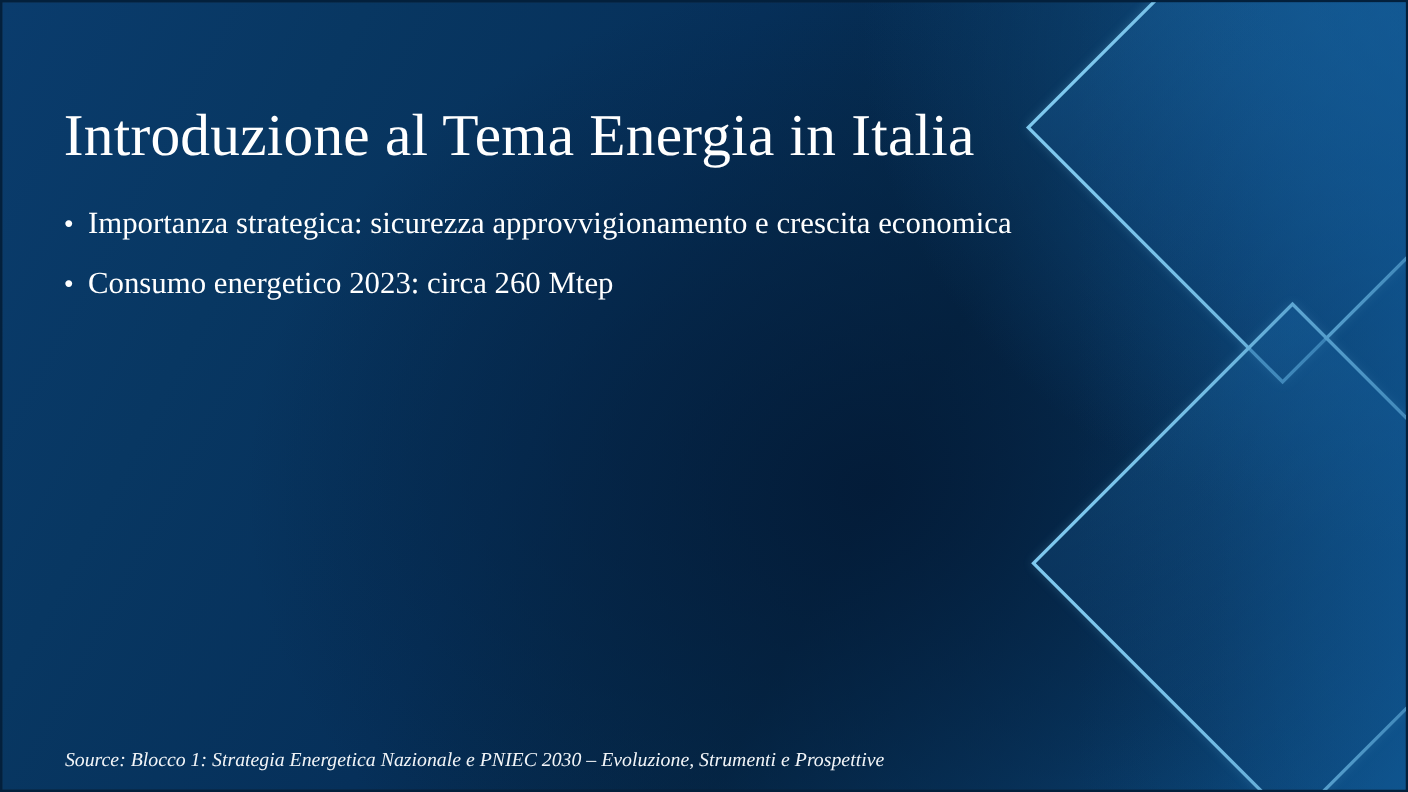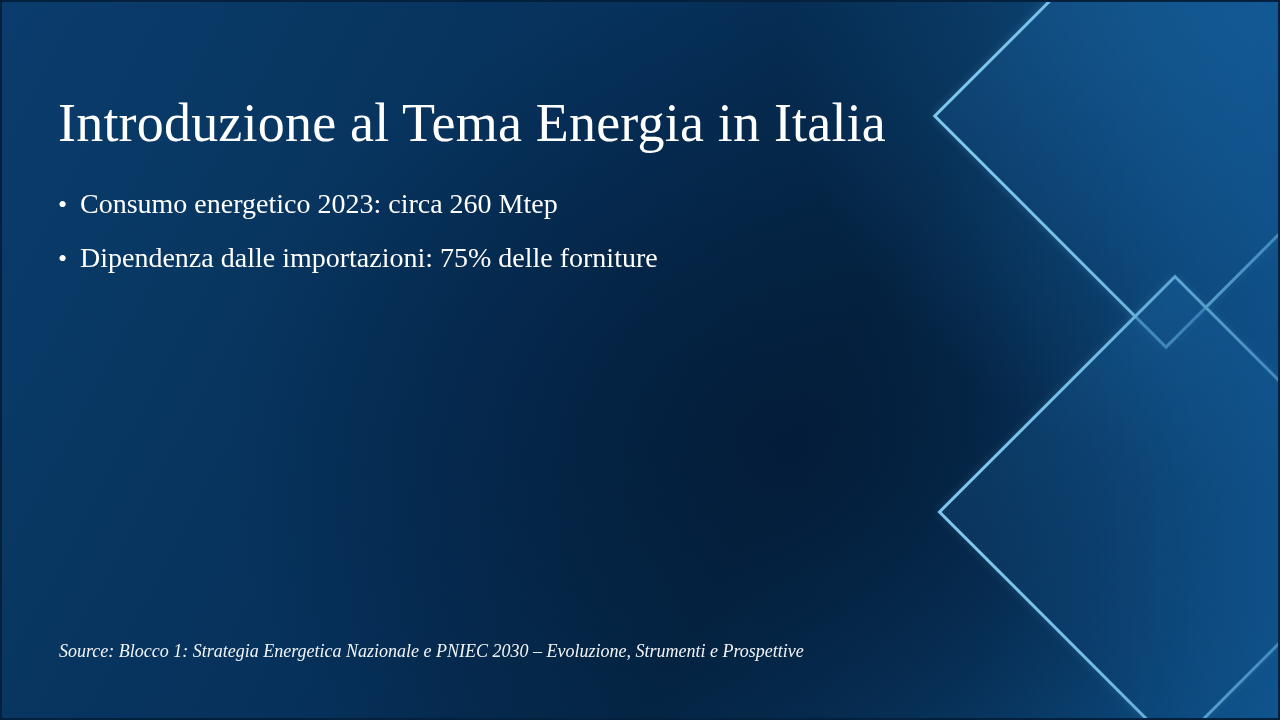--- a/index.html
+++ b/index.html
@@ -103,21 +103,21 @@
     width: 22px;
     color: #ffffff;
     font-size: 26px;
   }
   .bullet-text {
     display: inline;
   }
   .source-note {
     position: absolute;
     left: 57px;
-    top: 639px;
+    top: 678px;
     color: #f2f5f8;
     font-size: 18px;
     font-style: italic;
     line-height: 1.2;
     white-space: nowrap;
   }
 </style>
 </head>
 <body>
 
@@ -128,23 +128,23 @@
     <div class="diamond diamond-lower"></div>
     <div class="right-wash"></div>
   </div>
 
   <div class="content">
 
     <h1 class="slide-title">Introduzione al Tema Energia in Italia</h1>
 
     <ul class="bullets">
       <li class="bullet-item">
-        <span class="bullet-mark">•</span><span class="bullet-text">Consumo energetico 2023: circa 260 Mtep</span>
+        <span class="bullet-mark">•</span><span class="bullet-text">Importanza strategica: sicurezza approvvigionamento e crescita economica</span>
       </li>
       <li class="bullet-item">
-        <span class="bullet-mark">•</span><span class="bullet-text">Dipendenza dalle importazioni: 75% delle forniture</span>
+        <span class="bullet-mark">•</span><span class="bullet-text">Consumo energetico 2023: circa 260 Mtep</span>
       </li>
     </ul>
 
     <div class="source-note">Source: Blocco 1: Strategia Energetica Nazionale e PNIEC 2030 – Evoluzione, Strumenti e Prospettive</div>
 
   </div>
 </div>
 
 </body></html>

